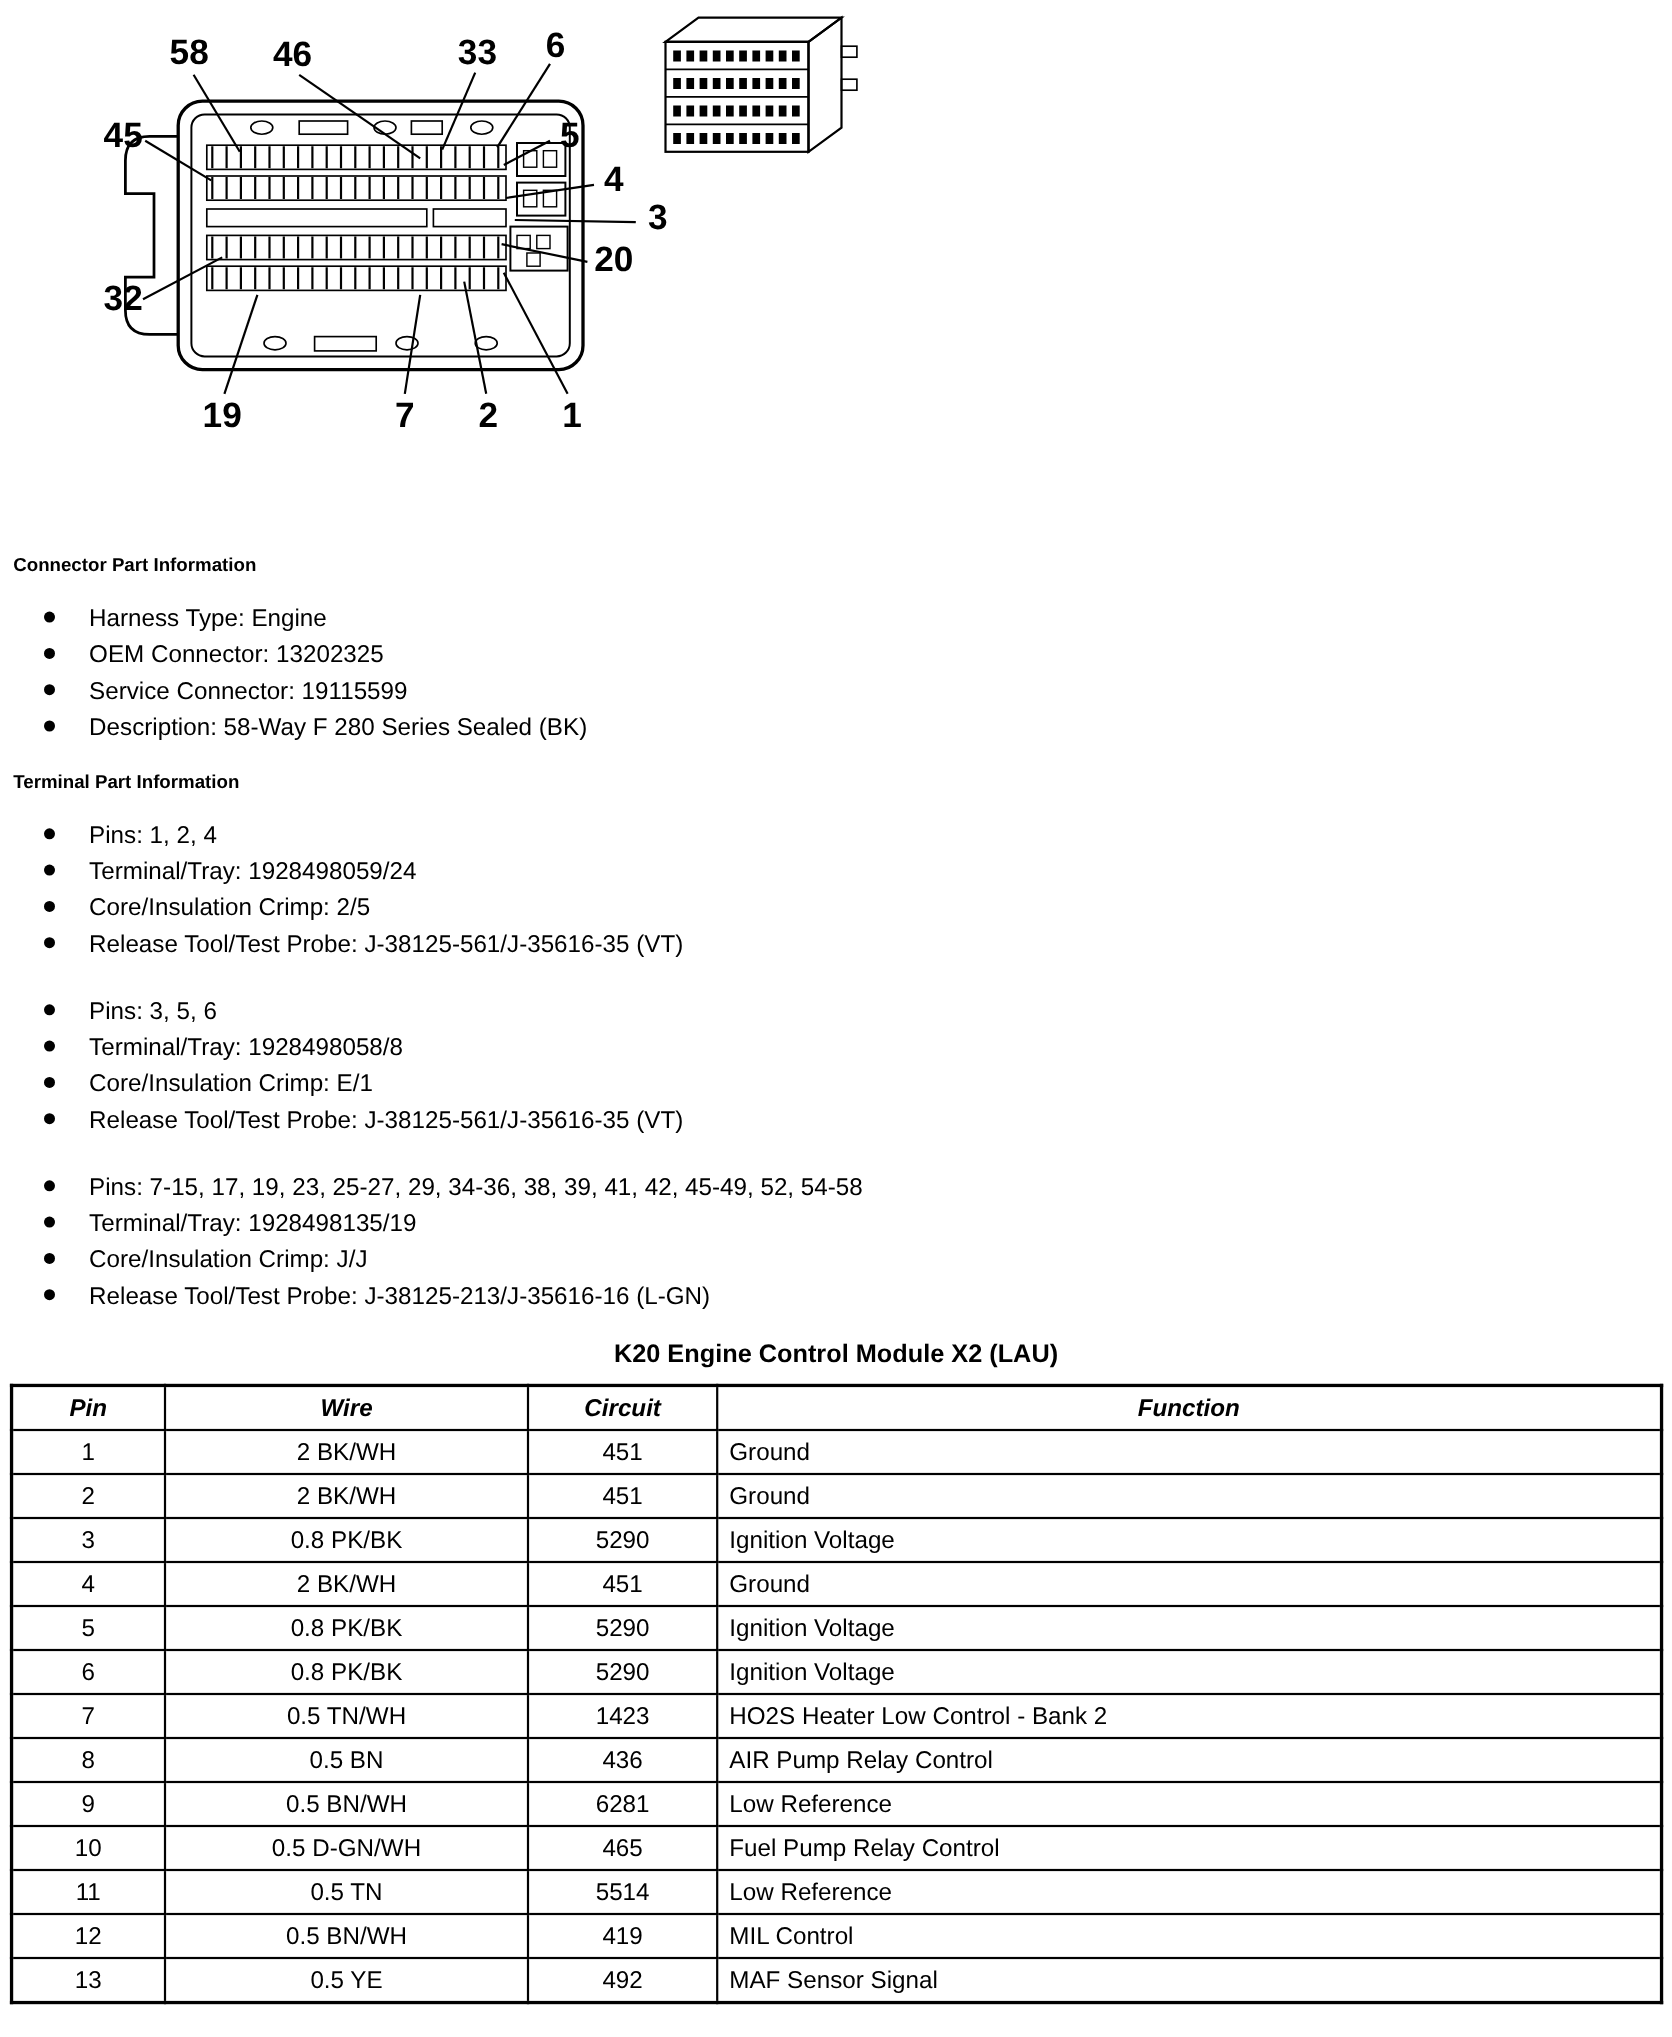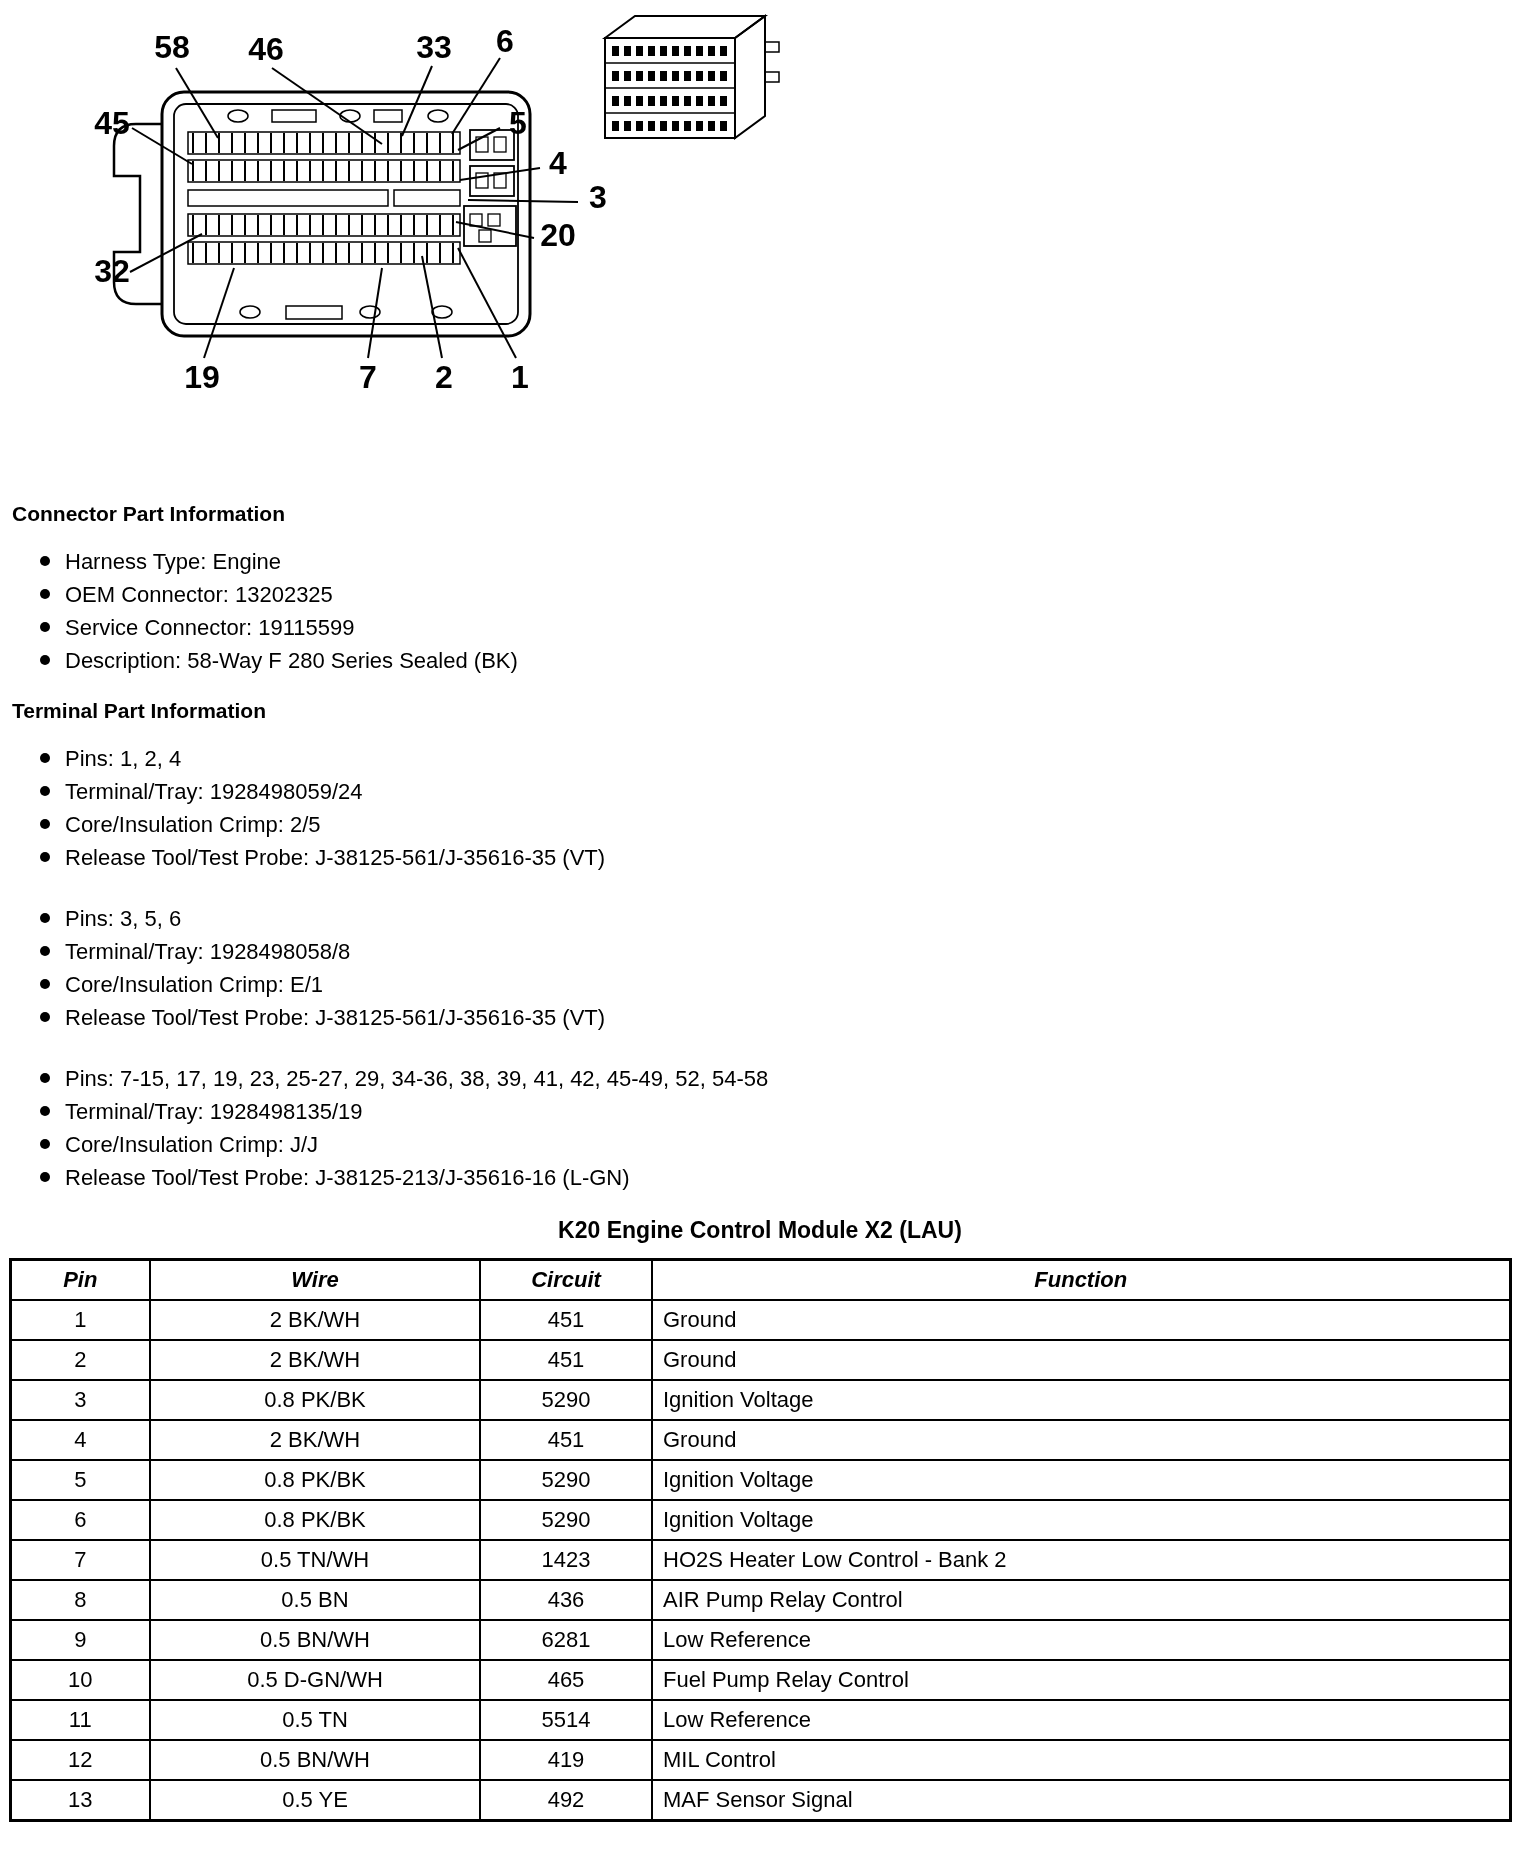--- a/index.html
+++ b/index.html
@@ -15,27 +15,27 @@
   
   .diagram-area { position: relative; height: 448px; }
   .diagram-svg { position: absolute; left: 50px; top: 6px; }
   .callout-text {
     font-family: "Liberation Sans", "DejaVu Sans", sans-serif;
     font-weight: bold; font-size: 32px; fill: #000;
   }
 
   
   .section-heading {
-    font-size: 21px; font-weight: bold;
+    font-size: 17px; font-weight: bold;
     margin: 0 0 0 12px; line-height: 27px;
   }
   .heading-connector { margin-top: 52px; }
   .heading-terminal  { margin-top: 20px; }
   .bullet-list { list-style: none; margin: 18px 0 0 0; padding: 0 0 0 40px; }
-  .bullet-list li { display: flex; align-items: flex-start; line-height: 33px; }
+  .bullet-list li { display: flex; align-items: flex-start; line-height: 33px; gap: 16px; }
   .bullet {
     width: 10px; height: 10px; border-radius: 50%;
     background: #000; flex: 0 0 10px; margin: 11px 15px 0 0;
   }
   .group-gap { margin-top: 28px; }
 
   
   .table-title {
     text-align: center; font-weight: bold; font-size: 23px;
     margin-top: 23px; line-height: 27px;

